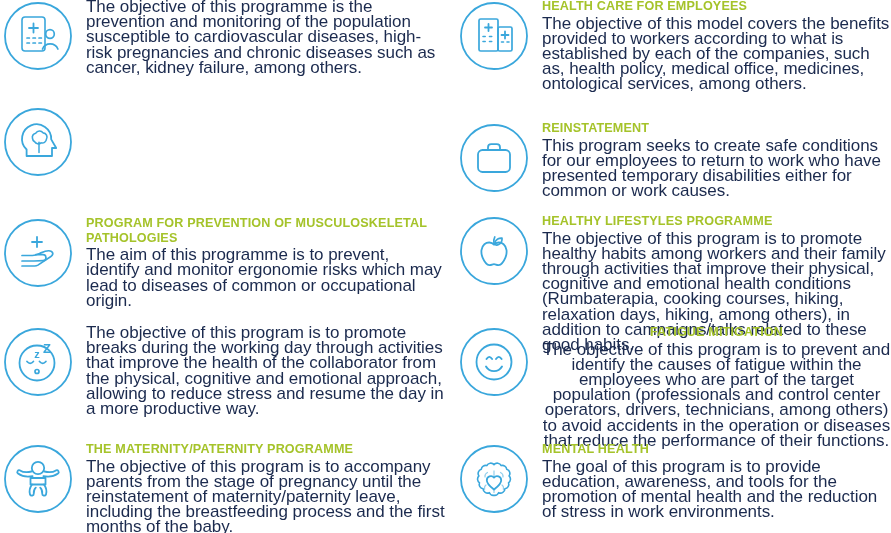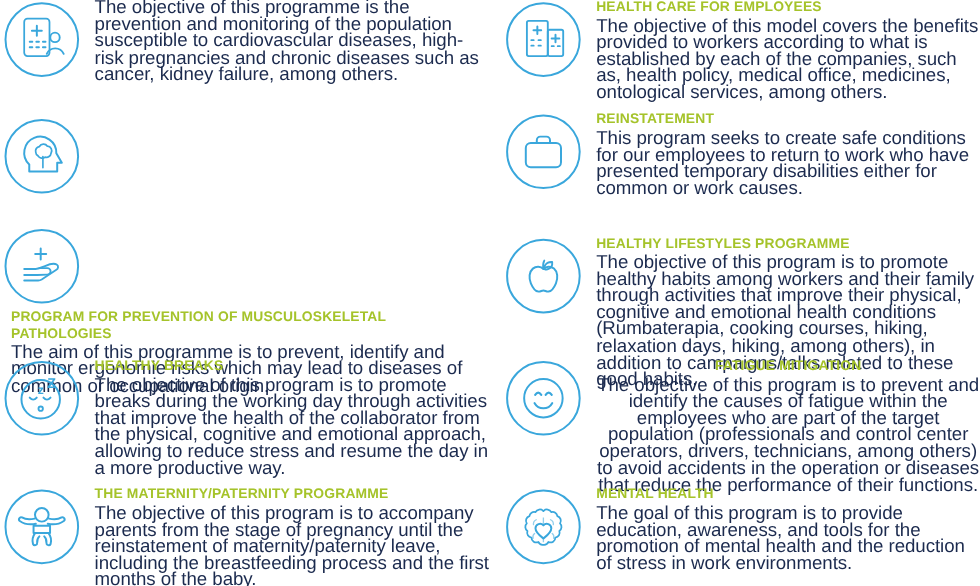--- a/index.html
+++ b/index.html
@@ -64,26 +64,26 @@
     font-size: 17px;
     line-height: 15.2px;
     margin: 0;
     letter-spacing: -0.05px;
     font-family: "Liberation Sans", sans-serif;
   }
 
   
   .l0 { top: -2px; }
   .l1 { top: 104px; }
-  .l2 { top: 204px; flex-direction: column; }
+  .l2 { top: 215px; }
   .l3 { top: 324px; }
   .l4 { top: 441px; }
   
   .r0 { top: -2px; }
-  .r1 { top: 100px; }
+  .r1 { top: 120px; }
   .r2 { top: 213px; }
   .r3 { top: 324px; text-align: center; }
   .r4 { top: 441px; }
 </style>
 </head>
 <body>
 
 <div class="board">
 
   <div class="column col-left">
@@ -139,21 +139,20 @@
           <circle cx="38" cy="38" r="33" stroke-width="1.8" fill="none"></circle>
           <circle cx="37" cy="39" r="17.5" stroke-width="1.8" fill="none"></circle>
           <path d="M27 37.5 q3.2 3.6 6.4 0" stroke-width="1.8" stroke-linecap="round" fill="none"></path>
           <path d="M39.5 37.5 q3.2 3.6 6.4 0" stroke-width="1.8" stroke-linecap="round" fill="none"></path>
           <circle cx="37" cy="47.5" r="2" stroke-width="1.7" fill="none"></circle>
           <text x="37" y="34" font-family="Liberation Sans, sans-serif" font-size="11" font-weight="bold" fill="#3aa7dc" stroke="none" text-anchor="middle">z</text>
           <text x="47" y="28.5" font-family="Liberation Sans, sans-serif" font-size="13" font-weight="bold" fill="#3aa7dc" stroke="none" text-anchor="middle">Z</text>
         </svg>
       </div>
       <div class="text-wrap">
-        <h3 class="card-title">HEALTHY BREAKS</h3>
         <p class="card-body">The objective of this program is to promote breaks during the working day through activities that improve the health of the collaborator from the physical, cognitive and emotional approach, allowing to reduce stress and resume the day in a more productive way.</p>
       </div>
     </div>
 
     <div class="card l4">
       <div class="icon-wrap">
         <svg width="76" height="76" viewBox="0 0 76 76" fill="none" stroke="#3aa7dc">
           <circle cx="38" cy="38" r="33" stroke-width="1.8" fill="none"></circle>
           <circle cx="38" cy="27" r="6.2" stroke-width="1.8" fill="none"></circle>
           <path d="M31.5 30.5 C27 31.5 22.5 31 20 29.4 a1.9 1.9 0 0 0 -2 3.2 c4 2.9 9.6 3.6 14.6 2.6" stroke-width="1.8" stroke-linecap="round" stroke-linejoin="round" fill="none"></path>

